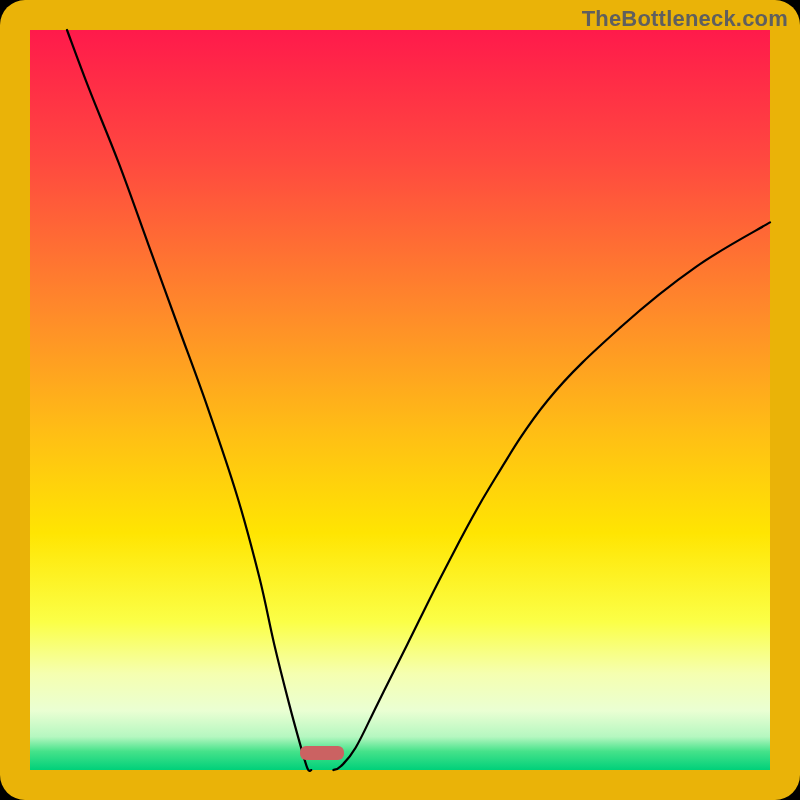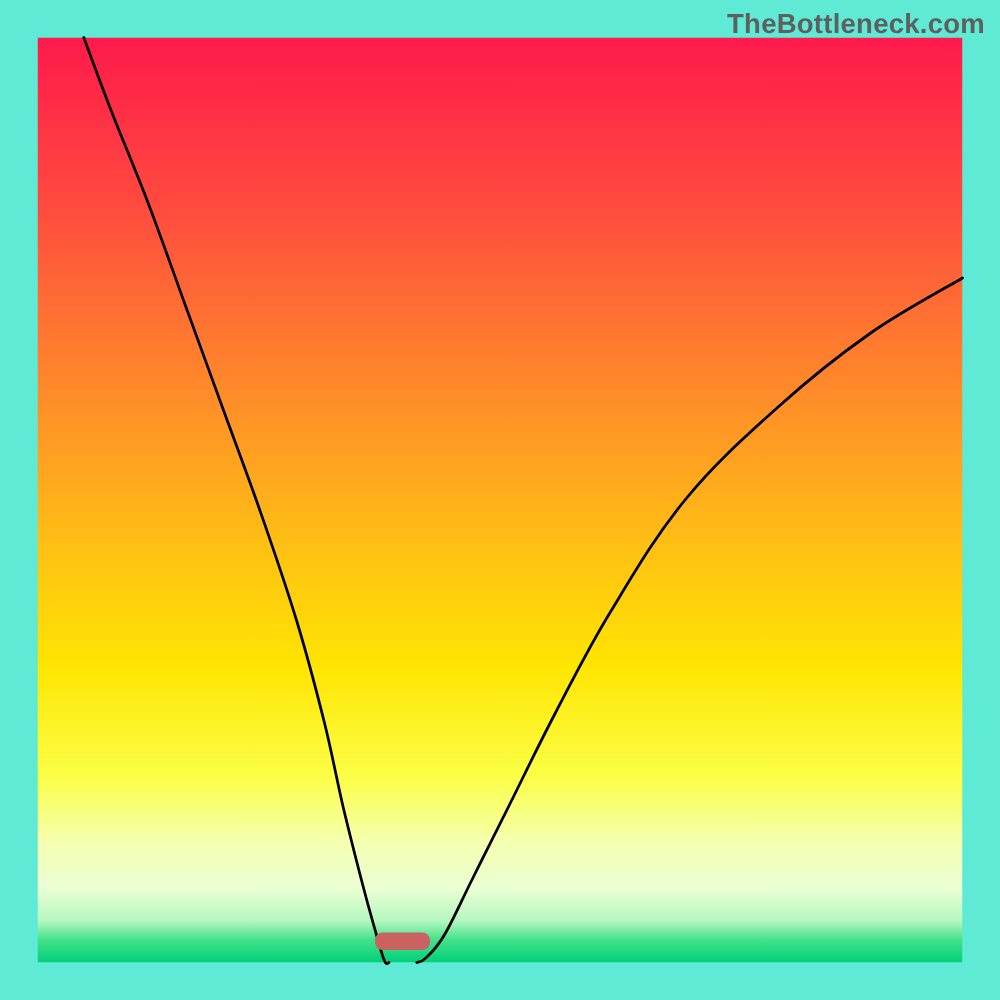--- a/index.html
+++ b/index.html
@@ -1,21 +1,22 @@
 <!DOCTYPE html>
 <html><head>
 <meta charset="utf-8">
 <style>
   * { margin: 0; padding: 0; box-sizing: border-box; }
   html, body { width: 800px; height: 800px; overflow: hidden; background: #000; }
   .frame {
     position: absolute;
     top: 0; left: 0;
     width: 800px; height: 800px;
-    background: #5eead4;
+    background: #eab308;
+    border-radius: 25px;
   }
   .watermark {
     position: absolute;
     top: 6px;
     right: 12px;
     font-family: Arial, Helvetica, sans-serif;
     font-size: 22px;
     font-weight: 600;
     color: #5f5f5f;
     letter-spacing: 0.2px;

